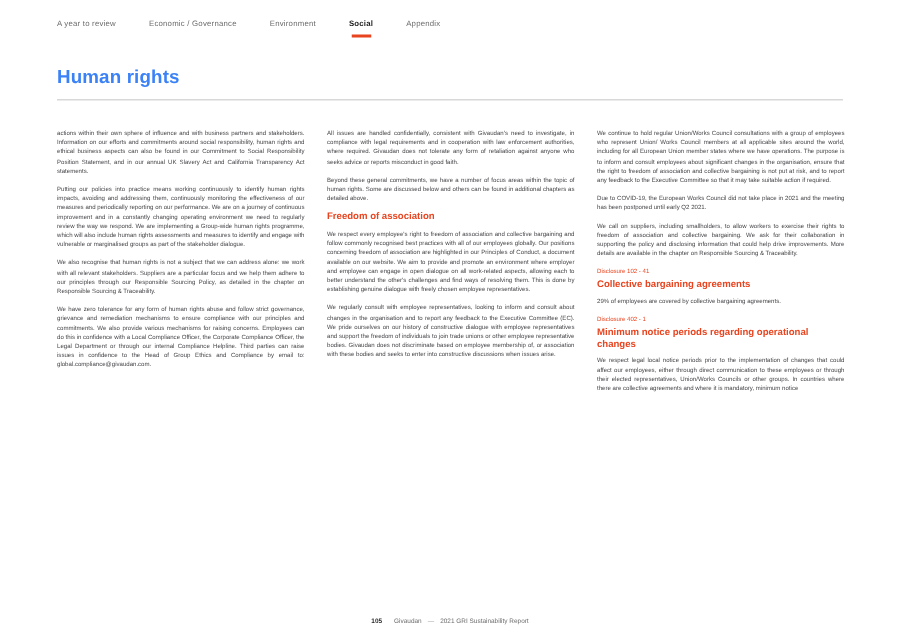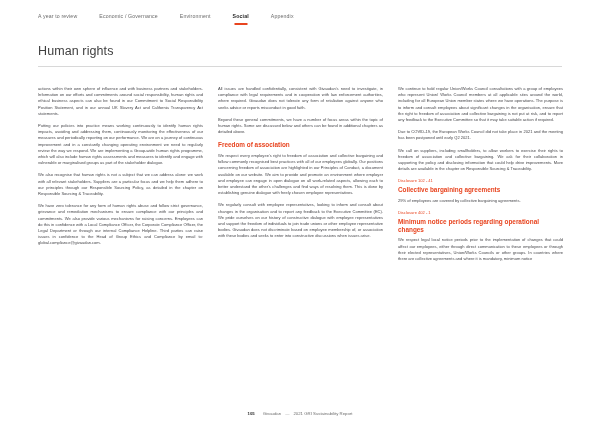--- a/index.html
+++ b/index.html
@@ -51,22 +51,22 @@
     height: 2.2px;
     background: #e8441f;
   }
 
   
   .page-title {
     position: absolute;
     top: 44px;
     left: 38px;
     font-size: 12.5px;
-    color: #404040;
-    font-weight: normal;
+    color: #3b82f6;
+    font-weight: bold;
     letter-spacing: 0.1px;
   }
   .title-rule {
     position: absolute;
     top: 66px;
     left: 38px;
     width: 524px;
     height: 0.6px;
     background: #d8d8d8;
   }

